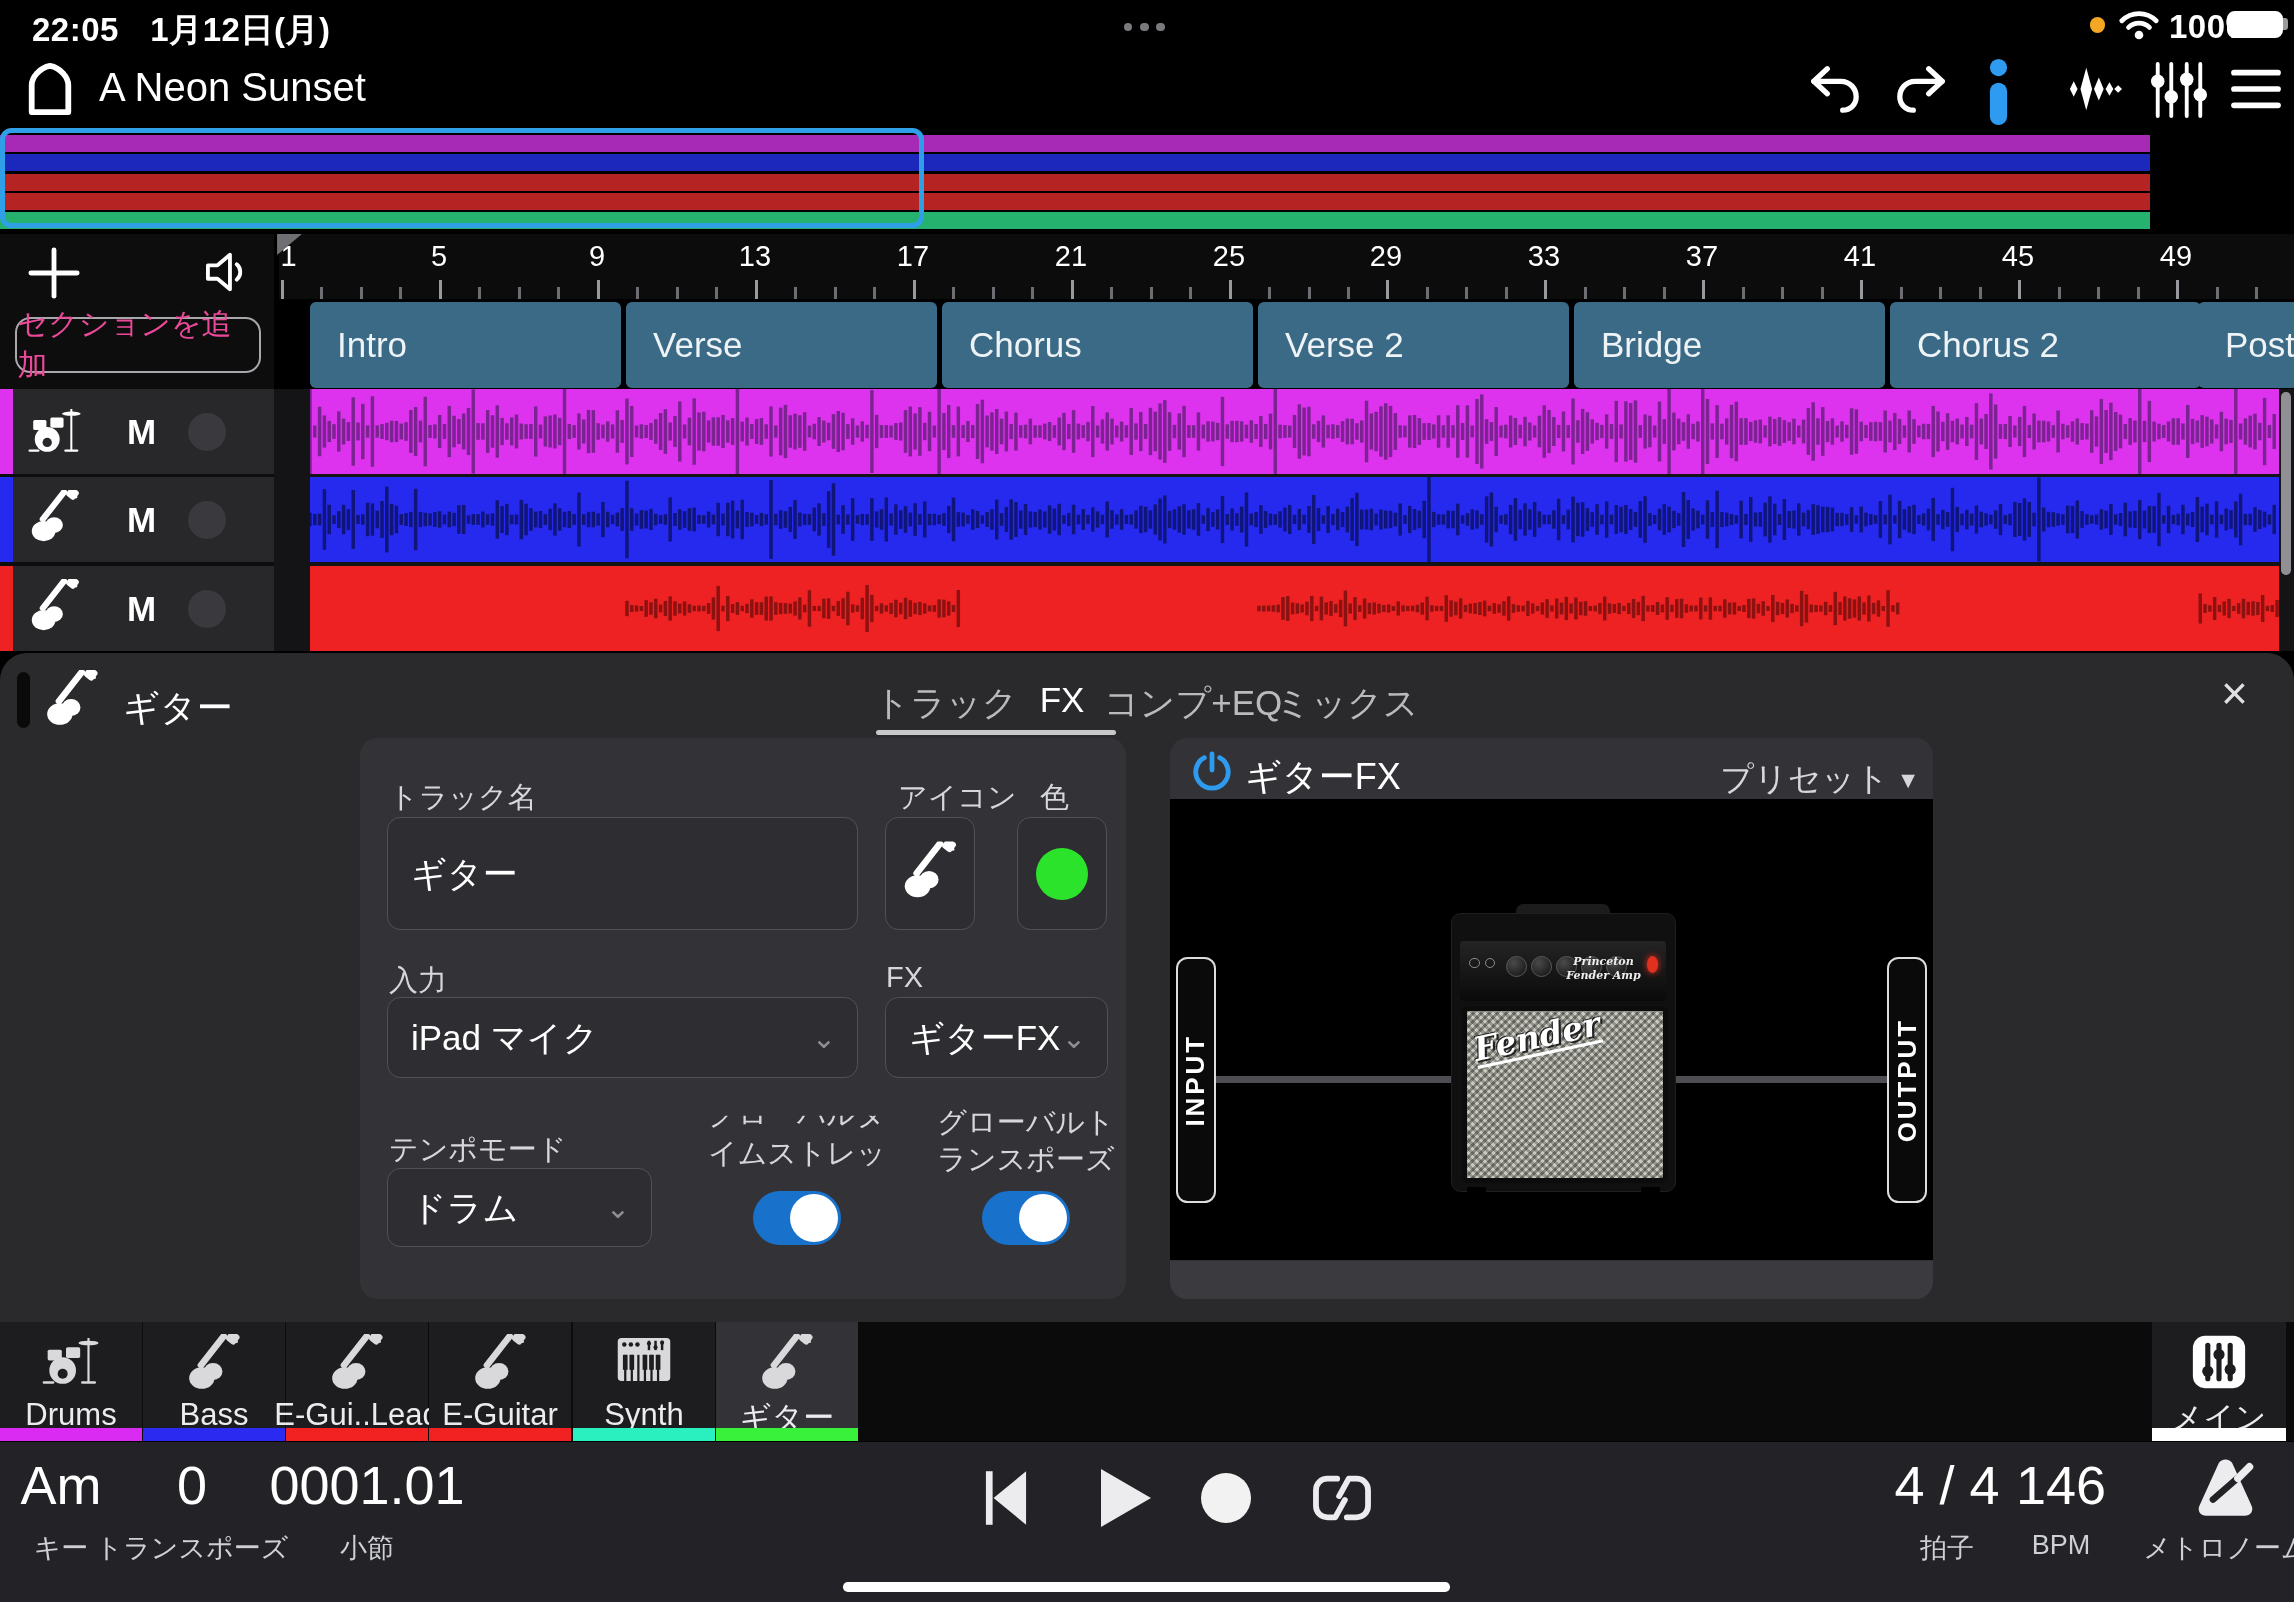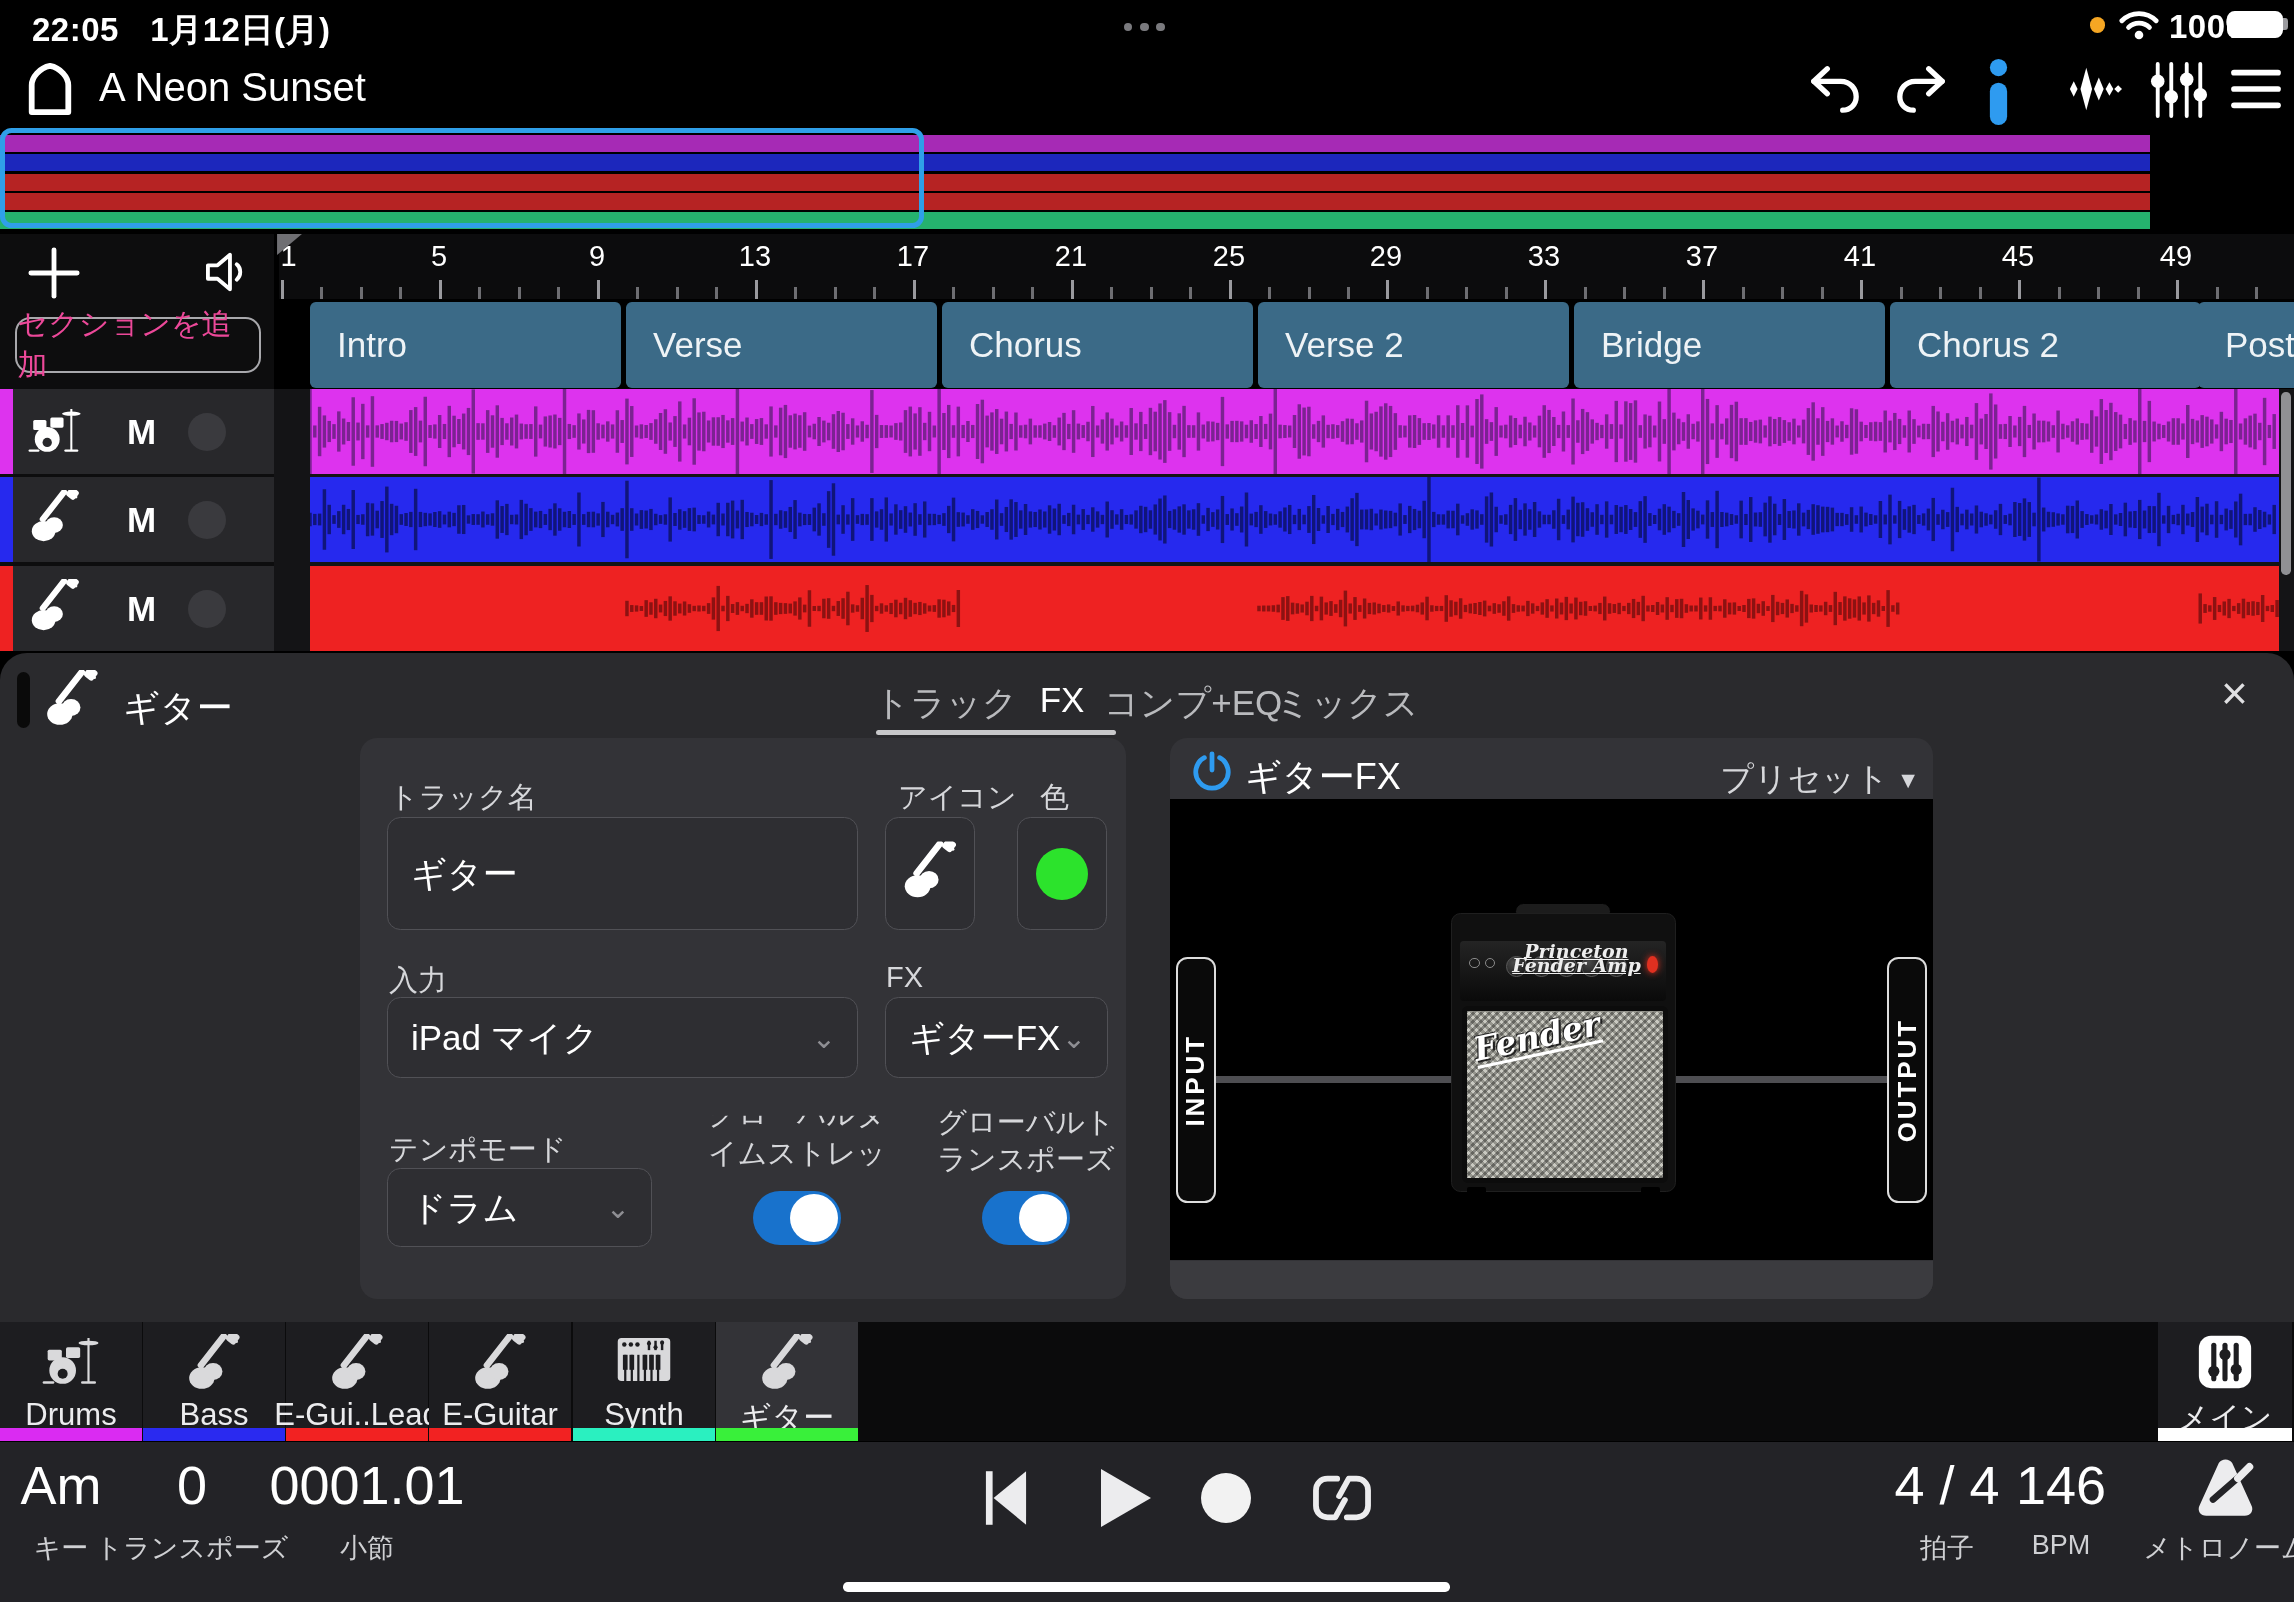--- a/index.html
+++ b/index.html
@@ -77,21 +77,21 @@
   .io-wire { position:absolute; top:277px; height:6.7px; background:#4e4e52; }
 
   
   #amp { position:absolute; left:281px; top:104px; width:225px; height:298px; }
   .amp-cab { position:absolute; left:0; top:9.6px; width:225px; height:279px; background:#101010; border:1.9px solid #1f1f1f; border-radius:9.6px; }
   .amp-handle { position:absolute; left:64px; top:0; width:96px; height:17.3px; background:#1c1c1c; border:1.9px solid #000; border-radius:8.6px; }
   .amp-mount { position:absolute; top:11.5px; width:23px; height:9.6px; background:#b9b9b4; border-radius:2.9px; }
   .amp-panel { position:absolute; left:7.7px; top:27px; width:206px; height:60px; background:linear-gradient(#242424,#0a0a0a); border-radius:3.8px; }
   .amp-knob { position:absolute; top:15.4px; width:21px; height:21px; border-radius:50%; background:radial-gradient(circle at 35% 30%, #4a4a4a, #101010); border:1px solid #5a5a5a; }
   .amp-jack { position:absolute; top:17.3px; width:10.6px; height:10.6px; border-radius:50%; border:1.9px solid #8a8a8a; }
-  .amp-script { position:absolute; right:25px; top:3px; font-family:"DejaVu Serif","Liberation Serif",serif; font-style:italic; font-weight:700; font-size:19px; line-height:14.4px; color:#eee; text-align:center;text-decoration:underline; }
+  .amp-script { position:absolute; right:25px; top:14px; font-family:"DejaVu Serif","Liberation Serif",serif; font-style:italic; font-weight:700; font-size:11px; line-height:14.4px; color:#eee; text-align:center; }
   .amp-jewel { position:absolute; right:7.7px; top:15.4px; width:11.5px; height:17.3px; border-radius:50%; background:#e03020; box-shadow:0 0 7.7px #e03020; }
   .amp-grille { position:absolute; left:9.6px; top:92px; width:206px; height:177px; border:5.8px solid #0c0c0c; border-radius:5.8px;
     background: repeating-linear-gradient(45deg,#c6c6be 0 2.9px,#8f8f87 2.9px 5.8px); }
   .amp-grille::after { content:""; position:absolute; inset:0; background:repeating-linear-gradient(-45deg, rgba(20,20,20,.35) 0 2.9px, rgba(255,255,255,.05) 2.9px 5.8px); }
   .fender-logo { position:absolute; left:21px; top:33px; font-family:"DejaVu Serif","Liberation Serif",serif; font-style:italic; font-weight:700;
     font-size:33px; color:#fff; transform:rotate(-12deg); text-shadow:1.9px 1.9px 0 #222, -1px -1px 0 #222; z-index:2; border-bottom:3.8px solid #fff; line-height:33px; }
   .amp-foot { position:absolute; bottom:-3.8px; width:19px; height:7.7px; background:#000; border-radius:1.9px; }
 
   
   #inst-bar { left:0; top:1322px; width:2294px; height:119px; background:#0b0b0c; }
@@ -1636,21 +1636,21 @@
         <rect x="46" y="-2" width="12" height="12" rx="3" transform="rotate(38 52 4)"></rect>
         <circle cx="51" cy="4" r="1.6" fill="#d9d9db"></circle>
               <circle cx="56" cy="8" r="1.6"></circle>
         <ellipse cx="19" cy="47" rx="13.5" ry="11.5"></ellipse>
         <ellipse cx="31" cy="40" rx="10" ry="9"></ellipse>
       </g>
           </svg></div>
         <div class="inst-label">ギター</div>
         <div class="inst-strip" style="background:#39F03A"></div>
       </div>
-      <div class="inst-tab" style="left: 2152px; width: 134px; margin-left: 6px;">
+      <div class="inst-tab" style="left: 2152px; width: 134px;">
         <div class="inst-icon"><svg width="56" height="56" viewBox="0 0 60 60">
       <rect x="2" y="2" width="56" height="56" rx="13" fill="#fff"></rect>
       <g stroke="#1d1d20" stroke-width="5.5" stroke-linecap="round">
         <line x1="18" y1="12" x2="18" y2="48"></line>
               <line x1="30" y1="12" x2="30" y2="48"></line>
               <line x1="42" y1="12" x2="42" y2="48"></line>
       </g>
       <g fill="#1d1d20">
         <circle cx="18" cy="40" r="6"></circle>
               <circle cx="30" cy="22" r="6"></circle>

